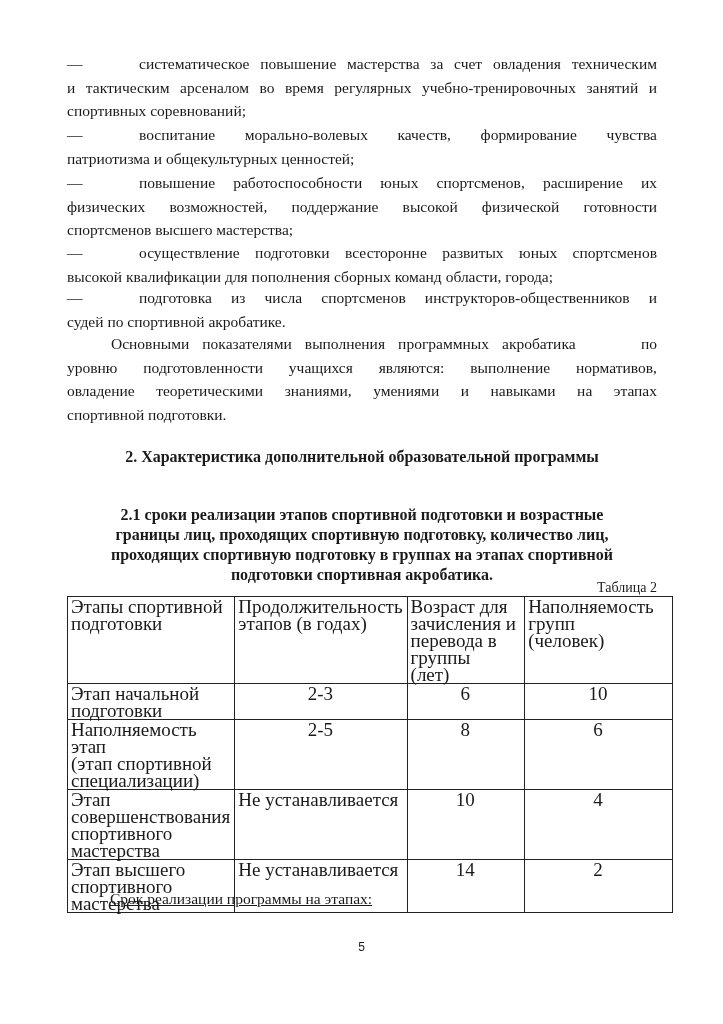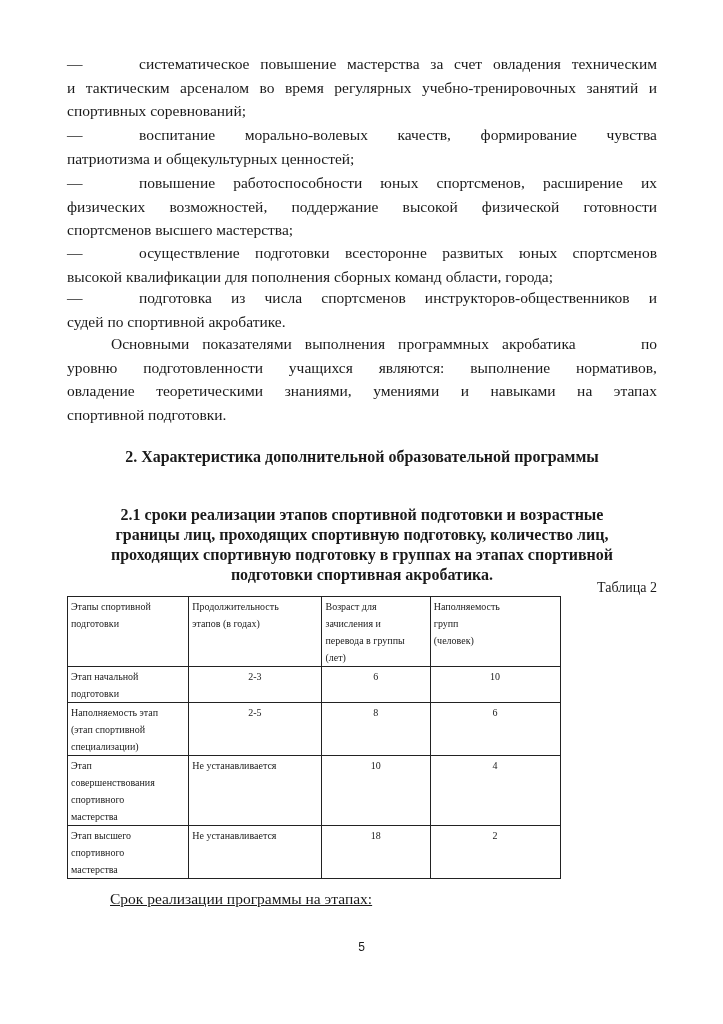--- a/index.html
+++ b/index.html
@@ -4,21 +4,21 @@
 <style>
   html, body { margin: 0; padding: 0; background: #ffffff; }
   body { width: 723px; height: 1024px; position: relative; overflow: hidden; color: #1a1a1a; font-family: "Liberation Serif", "DejaVu Serif", serif; }
   .page { position: absolute; left: 0; top: 0; width: 723px; height: 1024px; }
   .para { position: absolute; left: 67px; width: 590px; font-size: 15.5px; line-height: 23.5px; text-align: justify; }
   .para .dash { display: inline-block; width: 72px; }
   .line { display: block; text-align: justify; text-align-last: justify; }
   .line.last { text-align-last: left; }
   .heading { position: absolute; left: 67px; width: 590px; text-align: center; font-weight: bold; font-size: 16px; line-height: 20px; }
   .caption { position: absolute; right: 66px; top: 580px; font-size: 14px; }
-  table.stages { position: absolute; left: 67px; top: 596px; width: 494px; border-collapse: collapse; font-size: 10px; line-height: 17px; }
+  table.stages { position: absolute; left: 67px; top: 596px; width: 606px; border-collapse: collapse; font-size: 19px; line-height: 17px; }
   table.stages td { border: 1px solid #222; vertical-align: top; padding: 1px 4px 0 3px; }
   .c1 { width: 132px; }
   .c2 { width: 150px; margin-top: 41px; }
   .c3 { width: 134px; }
   .c4 { width: 158px; }
   .center { text-align: center; }
   .footer-text { position: absolute; left: 110px; font-size: 15.5px; line-height: 23px; }
   .page-num { position: absolute; left: 0; width: 723px; top: 915px; text-align: center; font-family: "Liberation Sans", "DejaVu Sans", sans-serif; font-size: 12px; }
 </style>
 </head>
@@ -130,21 +130,21 @@
       <td class="center">4</td>
     </tr>
 
     <tr style="height:51px;">
       <td>
         <div>Этап высшего</div>
         <div>спортивного</div>
         <div>мастерства</div>
       </td>
       <td>Не устанавливается</td>
-      <td class="center">18</td>
+      <td class="center">14</td>
       <td class="center">2</td>
     </tr>
   </tbody>
     </table>
 
   <div class="footer-text" style="top:887px;text-decoration:underline;">Срок реализации программы на этапах:</div>
 
   <div class="page-num" style="top:940px;">5</div>
 </div>
 

